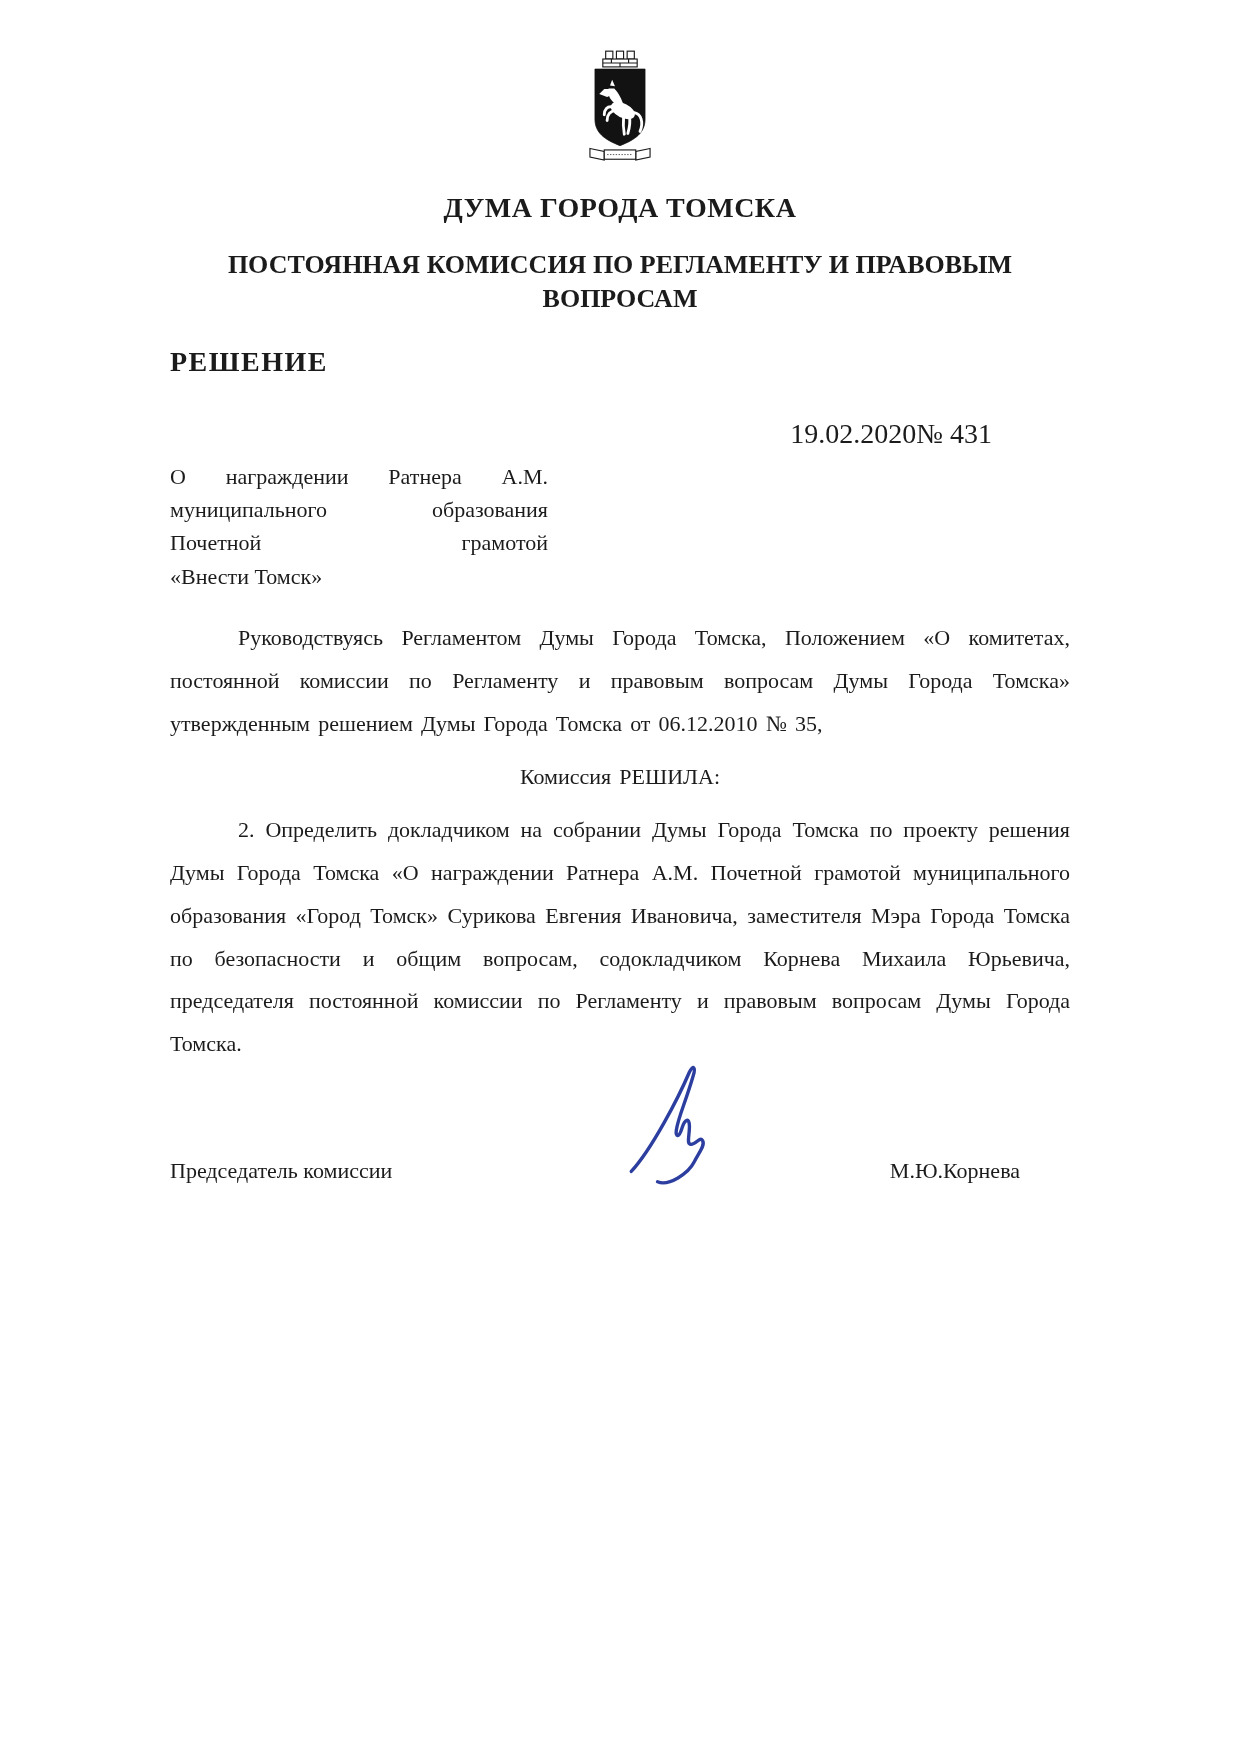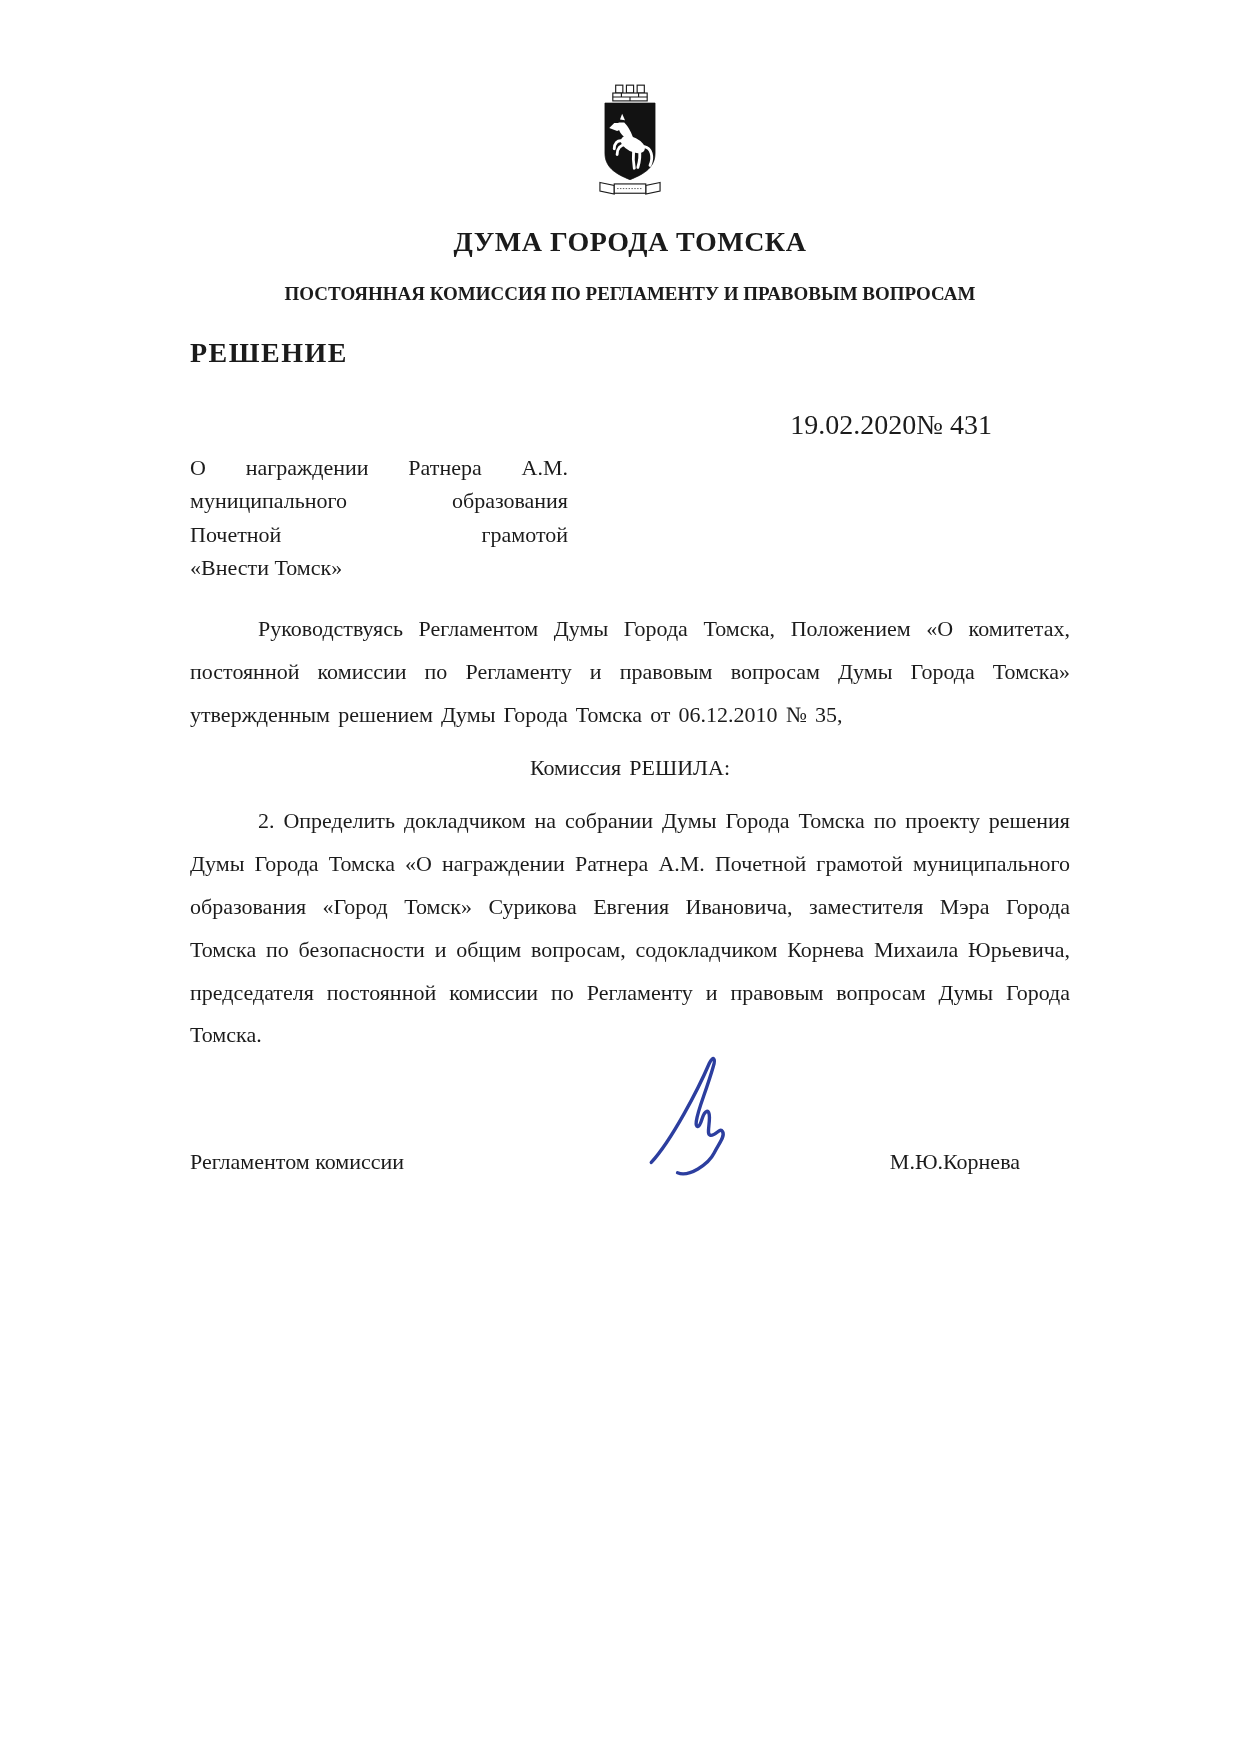--- a/index.html
+++ b/index.html
@@ -7,35 +7,35 @@
   .page {
     width: 1240px;
     height: 1753px;
     background: #ffffff;
     color: #1b1b1b;
     font-family: "Liberation Serif", serif;
     position: relative;
     overflow: hidden;
     margin: 0 auto;
   }
-  .content { padding: 78px 170px 0 170px; margin-left: 20px; }
+  .content { padding: 44px 170px 0 170px; }
 
   .emblem-wrap { display: flex; justify-content: center; }
   .emblem-wrap svg { display: block; }
 
   .org-name {
     text-align: center;
     font-size: 28px;
     font-weight: bold;
     letter-spacing: 0.5px;
     margin-top: 12px;
   }
   .commission-name {
     text-align: center;
-    font-size: 19px;
+    font-size: 26px;
     font-weight: bold;
     line-height: 1.3;
     max-width: 860px;
     margin: 24px auto 0 auto;
   }
   .doc-type {
     font-size: 28px;
     font-weight: bold;
     letter-spacing: 1.5px;
     margin-top: 30px;
@@ -154,21 +154,21 @@
       <div class="lastline">«Внести Томск»</div>
     </div>
 
     <div class="body-text">
       <p class="para">Руководствуясь Регламентом Думы Города Томска, Положением «О комитетах, постоянной комиссии по Регламенту и правовым вопросам Думы Города Томска» утвержденным решением Думы Города Томска от 06.12.2010 № 35,</p>
       <p class="res-heading">Комиссия РЕШИЛА:</p>
       <p class="para">2. Определить докладчиком на собрании Думы Города Томска по проекту решения Думы Города Томска «О награждении Ратнера А.М. Почетной грамотой муниципального образования «Город Томск» Сурикова Евгения Ивановича, заместителя Мэра Города Томска по безопасности и общим вопросам, содокладчиком Корнева Михаила Юрьевича, председателя постоянной комиссии по Регламенту и правовым вопросам Думы Города Томска.</p>
     </div>
 
     <div class="sign-row">
-      <span>Регламентом комиссии</span>
+      <span>Председатель комиссии</span>
       <span class="signature-autograph">
         <svg width="122" height="142" viewBox="0 0 130 150" aria-hidden="true">
           <path d="M12,116 C34,92 62,38 74,10 C78,2 81,5 78,14 C70,42 62,58 60,72 C59,80 63,80 66,70 C69,60 74,58 74,68 C74,78 71,86 75,87 C81,88 85,78 88,83 C91,88 84,96 79,106 C73,118 52,132 40,127" fill="none" stroke="#2c3e9f" stroke-width="3.6" stroke-linecap="round"></path>
         </svg>
       </span>
       <span class="signatory-name">М.Ю.Корнева</span>
     </div>
 
   </div>
 </div>

